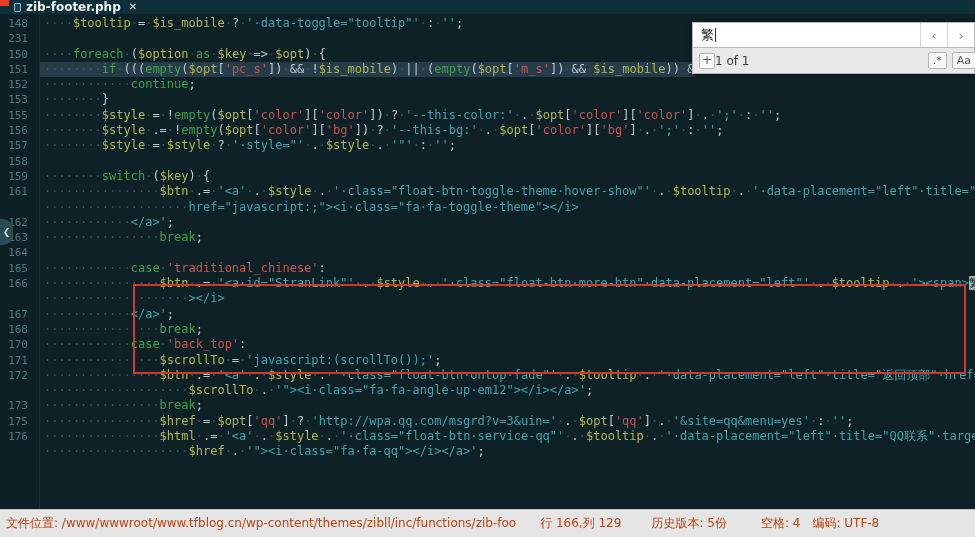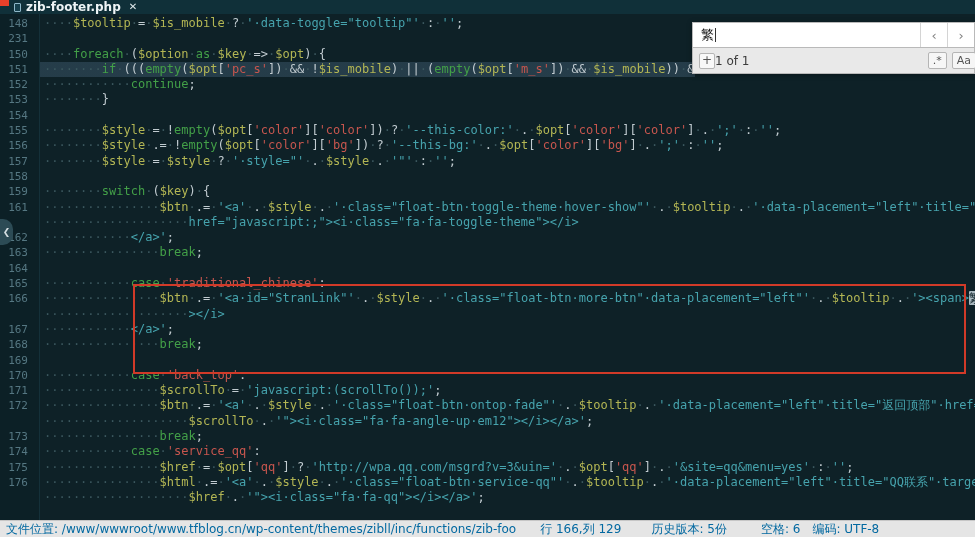--- a/index.html
+++ b/index.html
@@ -57,24 +57,24 @@
   .nav-btn { width: 27px; border-left: 1px solid #d4d4d4; display: flex; align-items: center; justify-content: center; color: #808080; font-size: 13px; background: #fff; cursor: pointer; }
   .search-row2 { display: flex; align-items: center; height: 26px; background: #e9e9e9; border: 1px solid #b9b9b9; border-top: none; padding: 0 6px; }
   .plus-btn { width: 16px; height: 16px; background: #f8f8f8; border: 1px solid #b5b5b5; border-radius: 2px; color: #555; font-size: 12px; line-height: 13px; text-align: center; cursor: pointer; }
   .counter { color: #3c3c3c; }
   .row2-spacer { flex: 1; }
   .opt-chip { padding: 1px 4px; border: 1px solid #b5b5b5; border-radius: 2px; background: #f6f6f6; color: #555; font-size: 11px; margin-left: 5px; cursor: pointer; }
   .opt-chip.cut { margin-right: -8px; text-align: right; }
 
   
   .statusbar {
-    position: absolute; left: 0; right: 0; bottom: 0; height: 17px; z-index: 8;
+    position: absolute; left: 0; right: 0; bottom: 0; height: 28px; z-index: 8;
     background: #e5e5e5; border-top: 1px solid #c6c6c6;
     display: flex; align-items: center; padding: 0 6px;
-    font-size: 12px; color: #0369a1; white-space: nowrap; overflow: hidden;
+    font-size: 12px; color: #c2410c; white-space: nowrap; overflow: hidden;
   }
   .st-pos { margin-left: 24px; }
   .st-his { margin-left: 30px; text-align: right; }
   .st-spc { margin-left: 34px; }
   .st-enc { margin-left: 12px; }
 </style>
 </head>
 <body>
 
 <div class="tabbar">
@@ -88,43 +88,40 @@
 
 <div class="editor">
   <div class="gutter-bg"></div>
   <div id="code-rows">
       <div class="row"><span class="gutter">148</span><span class="code"><span class="tok-ws">····</span><span class="tok-var">$tooltip</span><span class="tok-ws">·</span><span class="tok-op">=</span><span class="tok-ws">·</span><span class="tok-var">$is_mobile</span><span class="tok-ws">·</span><span class="tok-op">?</span><span class="tok-ws">·</span><span class="tok-str">'·data-toggle="tooltip"'</span><span class="tok-ws">·</span><span class="tok-op">:</span><span class="tok-ws">·</span><span class="tok-str">''</span><span class="tok-op">;</span></span></div>
       <div class="row"><span class="gutter">231</span><span class="code"></span></div>
       <div class="row"><span class="gutter">150</span><span class="code"><span class="tok-ws">····</span><span class="tok-kw">foreach</span><span class="tok-ws">·</span><span class="tok-op">(</span><span class="tok-var">$option</span><span class="tok-ws">·</span><span class="tok-kw">as</span><span class="tok-ws">·</span><span class="tok-var">$key</span><span class="tok-ws">·</span><span class="tok-op">=&gt;</span><span class="tok-ws">·</span><span class="tok-var">$opt</span><span class="tok-op">)</span><span class="tok-ws">·</span><span class="tok-op">{</span></span></div>
       <div class="row row-sel"><span class="gutter">151</span><span class="code"><span class="tok-ws">········</span><span class="tok-kw">if</span><span class="tok-ws">·</span><span class="tok-op">(((</span><span class="tok-kw">empty</span><span class="tok-op">(</span><span class="tok-var">$opt</span><span class="tok-op">[</span><span class="tok-key">'pc_s'</span><span class="tok-op">])</span><span class="tok-ws">·</span><span class="tok-op">&amp;&amp;</span><span class="tok-ws">·</span><span class="tok-op">!</span><span class="tok-var">$is_mobile</span><span class="tok-op">)</span><span class="tok-ws">·</span><span class="tok-op">||</span><span class="tok-ws">·</span><span class="tok-op">(</span><span class="tok-kw">empty</span><span class="tok-op">(</span><span class="tok-var">$opt</span><span class="tok-op">[</span><span class="tok-key">'m_s'</span><span class="tok-op">])</span><span class="tok-ws">·</span><span class="tok-op">&amp;&amp;</span><span class="tok-ws">·</span><span class="tok-var">$is_mobile</span><span class="tok-op">))</span><span class="tok-ws">·</span><span class="tok-op">&amp;&amp;</span></span></div>
       <div class="row"><span class="gutter">152</span><span class="code"><span class="tok-ws">············</span><span class="tok-kw">continue</span><span class="tok-op">;</span></span></div>
       <div class="row"><span class="gutter">153</span><span class="code"><span class="tok-ws">········</span><span class="tok-op">}</span></span></div>
-      <div class="row"><span class="gutter">154</span><span class="code"></span></div>
       <div class="row"><span class="gutter">155</span><span class="code"><span class="tok-ws">········</span><span class="tok-var">$style</span><span class="tok-ws">·</span><span class="tok-op">=</span><span class="tok-ws">·</span><span class="tok-op">!</span><span class="tok-kw">empty</span><span class="tok-op">(</span><span class="tok-var">$opt</span><span class="tok-op">[</span><span class="tok-key">'color'</span><span class="tok-op">][</span><span class="tok-key">'color'</span><span class="tok-op">])</span><span class="tok-ws">·</span><span class="tok-op">?</span><span class="tok-ws">·</span><span class="tok-str">'--this-color:'</span><span class="tok-ws">·</span><span class="tok-op">.</span><span class="tok-ws">·</span><span class="tok-var">$opt</span><span class="tok-op">[</span><span class="tok-key">'color'</span><span class="tok-op">][</span><span class="tok-key">'color'</span><span class="tok-op">]</span><span class="tok-ws">·</span><span class="tok-op">.</span><span class="tok-ws">·</span><span class="tok-str">';'</span><span class="tok-ws">·</span><span class="tok-op">:</span><span class="tok-ws">·</span><span class="tok-str">''</span><span class="tok-op">;</span></span></div>
       <div class="row"><span class="gutter">156</span><span class="code"><span class="tok-ws">········</span><span class="tok-var">$style</span><span class="tok-ws">·</span><span class="tok-op">.=</span><span class="tok-ws">·</span><span class="tok-op">!</span><span class="tok-kw">empty</span><span class="tok-op">(</span><span class="tok-var">$opt</span><span class="tok-op">[</span><span class="tok-key">'color'</span><span class="tok-op">][</span><span class="tok-key">'bg'</span><span class="tok-op">])</span><span class="tok-ws">·</span><span class="tok-op">?</span><span class="tok-ws">·</span><span class="tok-str">'--this-bg:'</span><span class="tok-ws">·</span><span class="tok-op">.</span><span class="tok-ws">·</span><span class="tok-var">$opt</span><span class="tok-op">[</span><span class="tok-key">'color'</span><span class="tok-op">][</span><span class="tok-key">'bg'</span><span class="tok-op">]</span><span class="tok-ws">·</span><span class="tok-op">.</span><span class="tok-ws">·</span><span class="tok-str">';'</span><span class="tok-ws">·</span><span class="tok-op">:</span><span class="tok-ws">·</span><span class="tok-str">''</span><span class="tok-op">;</span></span></div>
       <div class="row"><span class="gutter">157</span><span class="code"><span class="tok-ws">········</span><span class="tok-var">$style</span><span class="tok-ws">·</span><span class="tok-op">=</span><span class="tok-ws">·</span><span class="tok-var">$style</span><span class="tok-ws">·</span><span class="tok-op">?</span><span class="tok-ws">·</span><span class="tok-str">'·style="'</span><span class="tok-ws">·</span><span class="tok-op">.</span><span class="tok-ws">·</span><span class="tok-var">$style</span><span class="tok-ws">·</span><span class="tok-op">.</span><span class="tok-ws">·</span><span class="tok-str">'"'</span><span class="tok-ws">·</span><span class="tok-op">:</span><span class="tok-ws">·</span><span class="tok-str">''</span><span class="tok-op">;</span></span></div>
       <div class="row"><span class="gutter">158</span><span class="code"></span></div>
       <div class="row"><span class="gutter">159</span><span class="code"><span class="tok-ws">········</span><span class="tok-kw">switch</span><span class="tok-ws">·</span><span class="tok-op">(</span><span class="tok-var">$key</span><span class="tok-op">)</span><span class="tok-ws">·</span><span class="tok-op">{</span></span></div>
       <div class="row"><span class="gutter">161</span><span class="code"><span class="tok-ws">················</span><span class="tok-var">$btn</span><span class="tok-ws">·</span><span class="tok-op">.=</span><span class="tok-ws">·</span><span class="tok-str">'&lt;a'</span><span class="tok-ws">·</span><span class="tok-op">.</span><span class="tok-ws">·</span><span class="tok-var">$style</span><span class="tok-ws">·</span><span class="tok-op">.</span><span class="tok-ws">·</span><span class="tok-str">'·class="float-btn·toggle-theme·hover-show"'</span><span class="tok-ws">·</span><span class="tok-op">.</span><span class="tok-ws">·</span><span class="tok-var">$tooltip</span><span class="tok-ws">·</span><span class="tok-op">.</span><span class="tok-ws">·</span><span class="tok-str">'·data-placement="left"·title="切换</span></span></div>
       <div class="row"><span class="gutter"></span><span class="code"><span class="tok-ws">····················</span><span class="tok-str">href="javascript:;"&gt;&lt;i·class="fa·fa-toggle-theme"&gt;&lt;/i&gt;</span></span></div>
       <div class="row"><span class="gutter">162</span><span class="code"><span class="tok-ws">············</span><span class="tok-str">&lt;/a&gt;'</span><span class="tok-op">;</span></span></div>
       <div class="row"><span class="gutter">163</span><span class="code"><span class="tok-ws">················</span><span class="tok-kw">break</span><span class="tok-op">;</span></span></div>
       <div class="row"><span class="gutter">164</span><span class="code"></span></div>
       <div class="row"><span class="gutter">165</span><span class="code"><span class="tok-ws">············</span><span class="tok-kw">case</span><span class="tok-ws">·</span><span class="tok-key">'traditional_chinese'</span><span class="tok-op">:</span></span></div>
       <div class="row"><span class="gutter">166</span><span class="code"><span class="tok-ws">················</span><span class="tok-var">$btn</span><span class="tok-ws">·</span><span class="tok-op">.=</span><span class="tok-ws">·</span><span class="tok-str">'&lt;a·id="StranLink"'</span><span class="tok-ws">·</span><span class="tok-op">.</span><span class="tok-ws">·</span><span class="tok-var">$style</span><span class="tok-ws">·</span><span class="tok-op">.</span><span class="tok-ws">·</span><span class="tok-str">'·class="float-btn·more-btn"·data-placement="left"'</span><span class="tok-ws">·</span><span class="tok-op">.</span><span class="tok-ws">·</span><span class="tok-var">$tooltip</span><span class="tok-ws">·</span><span class="tok-op">.</span><span class="tok-ws">·</span><span class="tok-str">'&gt;&lt;span&gt;</span><span class="tok-match">繁</span></span></div>
       <div class="row"><span class="gutter"></span><span class="code"><span class="tok-ws">····················</span><span class="tok-str">&gt;&lt;/i&gt;</span></span></div>
       <div class="row"><span class="gutter">167</span><span class="code"><span class="tok-ws">············</span><span class="tok-str">&lt;/a&gt;'</span><span class="tok-op">;</span></span></div>
       <div class="row"><span class="gutter">168</span><span class="code"><span class="tok-ws">················</span><span class="tok-kw">break</span><span class="tok-op">;</span></span></div>
-      <div class="row"><span class="gutter">169</span><span class="code"></span></div>
       <div class="row"><span class="gutter">170</span><span class="code"><span class="tok-ws">············</span><span class="tok-kw">case</span><span class="tok-ws">·</span><span class="tok-key">'back_top'</span><span class="tok-op">:</span></span></div>
       <div class="row"><span class="gutter">171</span><span class="code"><span class="tok-ws">················</span><span class="tok-var">$scrollTo</span><span class="tok-ws">·</span><span class="tok-op">=</span><span class="tok-ws">·</span><span class="tok-str">'javascript:(scrollTo());'</span><span class="tok-op">;</span></span></div>
       <div class="row"><span class="gutter">172</span><span class="code"><span class="tok-ws">················</span><span class="tok-var">$btn</span><span class="tok-ws">·</span><span class="tok-op">.=</span><span class="tok-ws">·</span><span class="tok-str">'&lt;a'</span><span class="tok-ws">·</span><span class="tok-op">.</span><span class="tok-ws">·</span><span class="tok-var">$style</span><span class="tok-ws">·</span><span class="tok-op">.</span><span class="tok-ws">·</span><span class="tok-str">'·class="float-btn·ontop·fade"'</span><span class="tok-ws">·</span><span class="tok-op">.</span><span class="tok-ws">·</span><span class="tok-var">$tooltip</span><span class="tok-ws">·</span><span class="tok-op">.</span><span class="tok-ws">·</span><span class="tok-str">'·data-placement="left"·title="返回顶部"·href="'</span></span></div>
       <div class="row"><span class="gutter"></span><span class="code"><span class="tok-ws">····················</span><span class="tok-var">$scrollTo</span><span class="tok-ws">·</span><span class="tok-op">.</span><span class="tok-ws">·</span><span class="tok-str">'"&gt;&lt;i·class="fa·fa-angle-up·em12"&gt;&lt;/i&gt;&lt;/a&gt;'</span><span class="tok-op">;</span></span></div>
       <div class="row"><span class="gutter">173</span><span class="code"><span class="tok-ws">················</span><span class="tok-kw">break</span><span class="tok-op">;</span></span></div>
-      <div class="row"><span class="gutter">174</span><span class="code"><span class="tok-ws">············</span><span class="tok-kw">case</span><span class="tok-ws">·</span><span class="tok-key">'service_qq'</span><span class="tok-op">:</span></span></div>
       <div class="row"><span class="gutter">175</span><span class="code"><span class="tok-ws">················</span><span class="tok-var">$href</span><span class="tok-ws">·</span><span class="tok-op">=</span><span class="tok-ws">·</span><span class="tok-var">$opt</span><span class="tok-op">[</span><span class="tok-key">'qq'</span><span class="tok-op">]</span><span class="tok-ws">·</span><span class="tok-op">?</span><span class="tok-ws">·</span><span class="tok-str">'http://wpa.qq.com/msgrd?v=3&amp;uin='</span><span class="tok-ws">·</span><span class="tok-op">.</span><span class="tok-ws">·</span><span class="tok-var">$opt</span><span class="tok-op">[</span><span class="tok-key">'qq'</span><span class="tok-op">]</span><span class="tok-ws">·</span><span class="tok-op">.</span><span class="tok-ws">·</span><span class="tok-str">'&amp;site=qq&amp;menu=yes'</span><span class="tok-ws">·</span><span class="tok-op">:</span><span class="tok-ws">·</span><span class="tok-str">''</span><span class="tok-op">;</span></span></div>
       <div class="row"><span class="gutter">176</span><span class="code"><span class="tok-ws">················</span><span class="tok-var">$html</span><span class="tok-ws">·</span><span class="tok-op">.=</span><span class="tok-ws">·</span><span class="tok-str">'&lt;a'</span><span class="tok-ws">·</span><span class="tok-op">.</span><span class="tok-ws">·</span><span class="tok-var">$style</span><span class="tok-ws">·</span><span class="tok-op">.</span><span class="tok-ws">·</span><span class="tok-str">'·class="float-btn·service-qq"'</span><span class="tok-ws">·</span><span class="tok-op">.</span><span class="tok-ws">·</span><span class="tok-var">$tooltip</span><span class="tok-ws">·</span><span class="tok-op">.</span><span class="tok-ws">·</span><span class="tok-str">'·data-placement="left"·title="QQ联系"·target="</span></span></div>
       <div class="row"><span class="gutter"></span><span class="code"><span class="tok-ws">····················</span><span class="tok-var">$href</span><span class="tok-ws">·</span><span class="tok-op">.</span><span class="tok-ws">·</span><span class="tok-str">'"&gt;&lt;i·class="fa·fa-qq"&gt;&lt;/i&gt;&lt;/a&gt;'</span><span class="tok-op">;</span></span></div>
     </div>
 </div>
 
 <div class="annotation"></div>
 
 <div class="collapse-btn">
   <span>❮</span>
@@ -149,15 +146,15 @@
     <span class="row2-spacer"></span>
     <span class="opt-chip">.*</span>
     <span class="opt-chip cut">Aa</span>
   </div>
 </div>
 
 <div class="statusbar">
   <span class="st-file">文件位置: /www/wwwroot/www.tfblog.cn/wp-content/themes/zibll/inc/functions/zib-foo</span>
   <span class="st-pos">行 166,列 129</span>
   <span class="st-his">历史版本: 5份</span>
-  <span class="st-spc">空格: 6</span>
+  <span class="st-spc">空格: 4</span>
   <span class="st-enc">编码: UTF-8</span>
 </div>
 
 </body></html>

